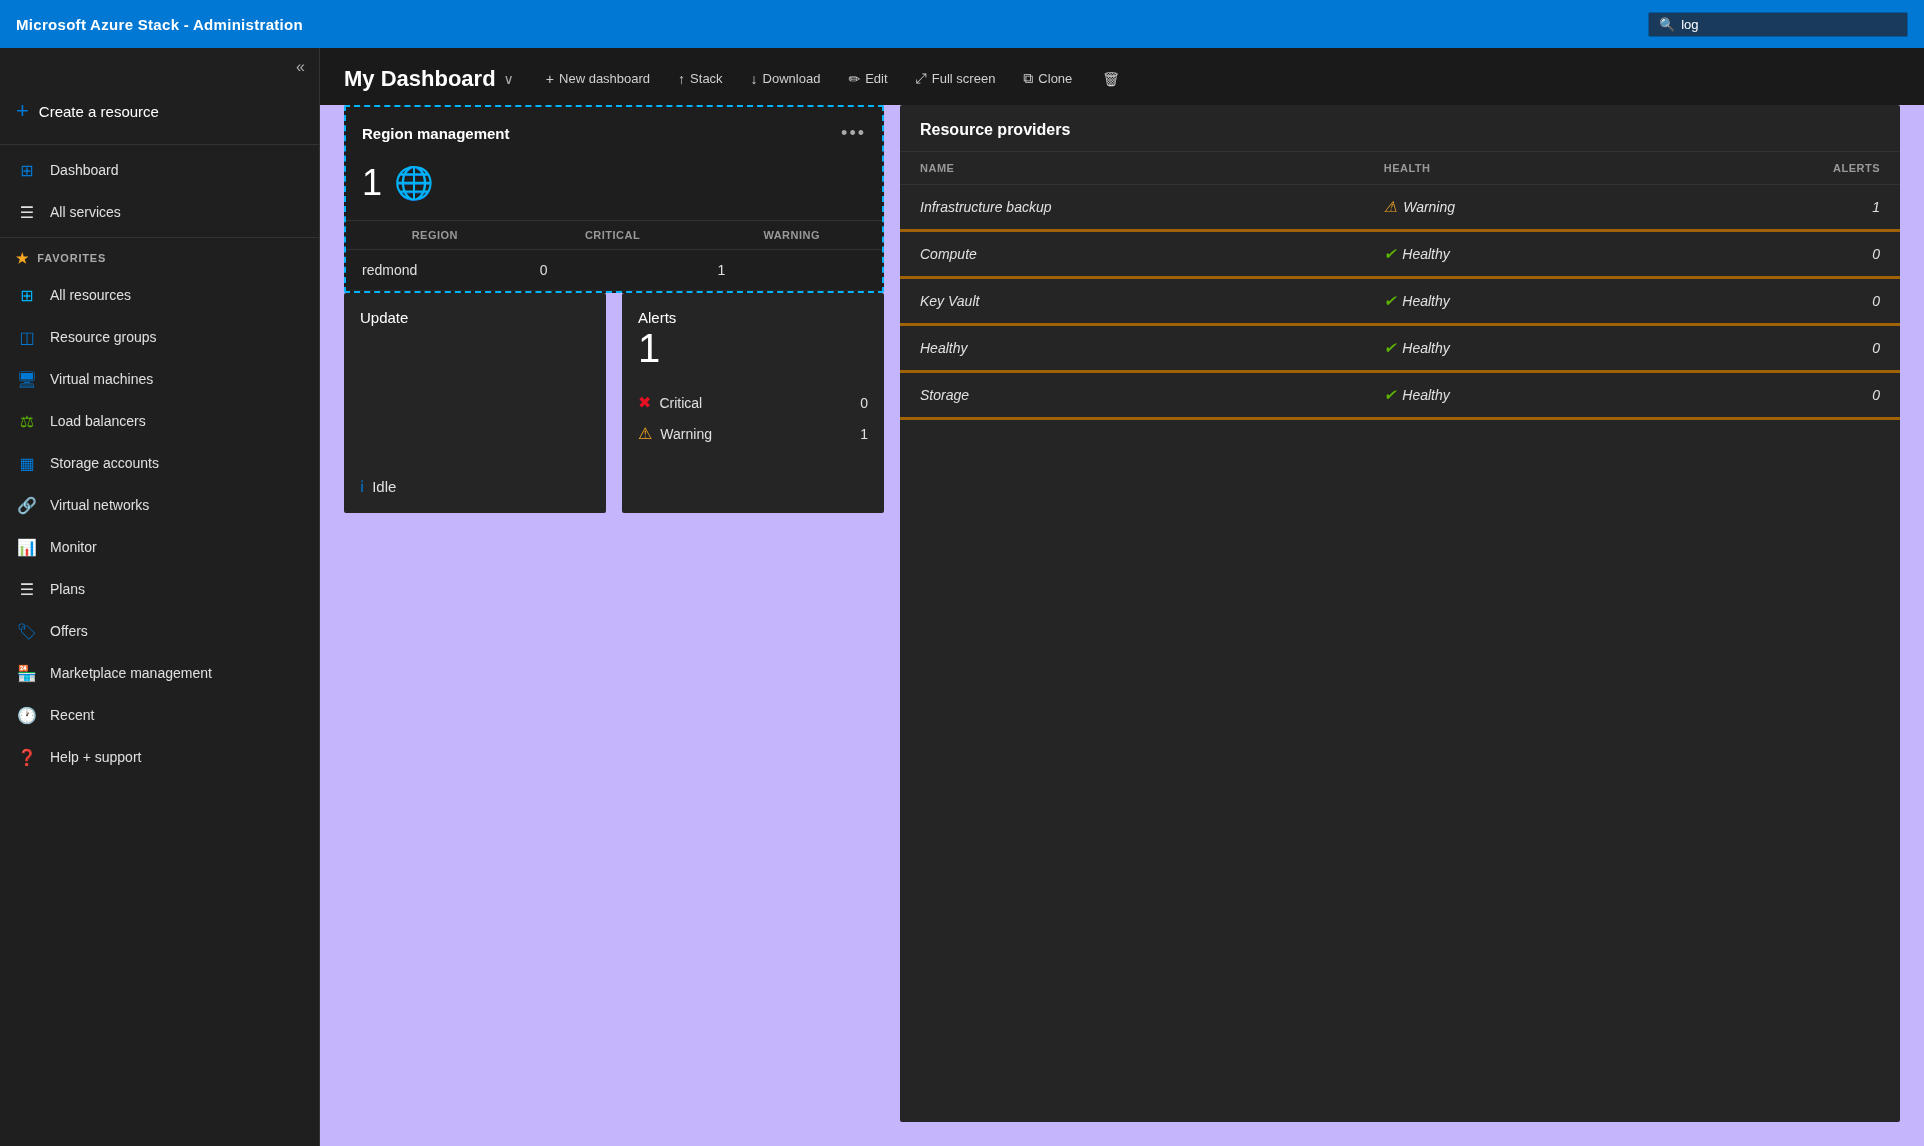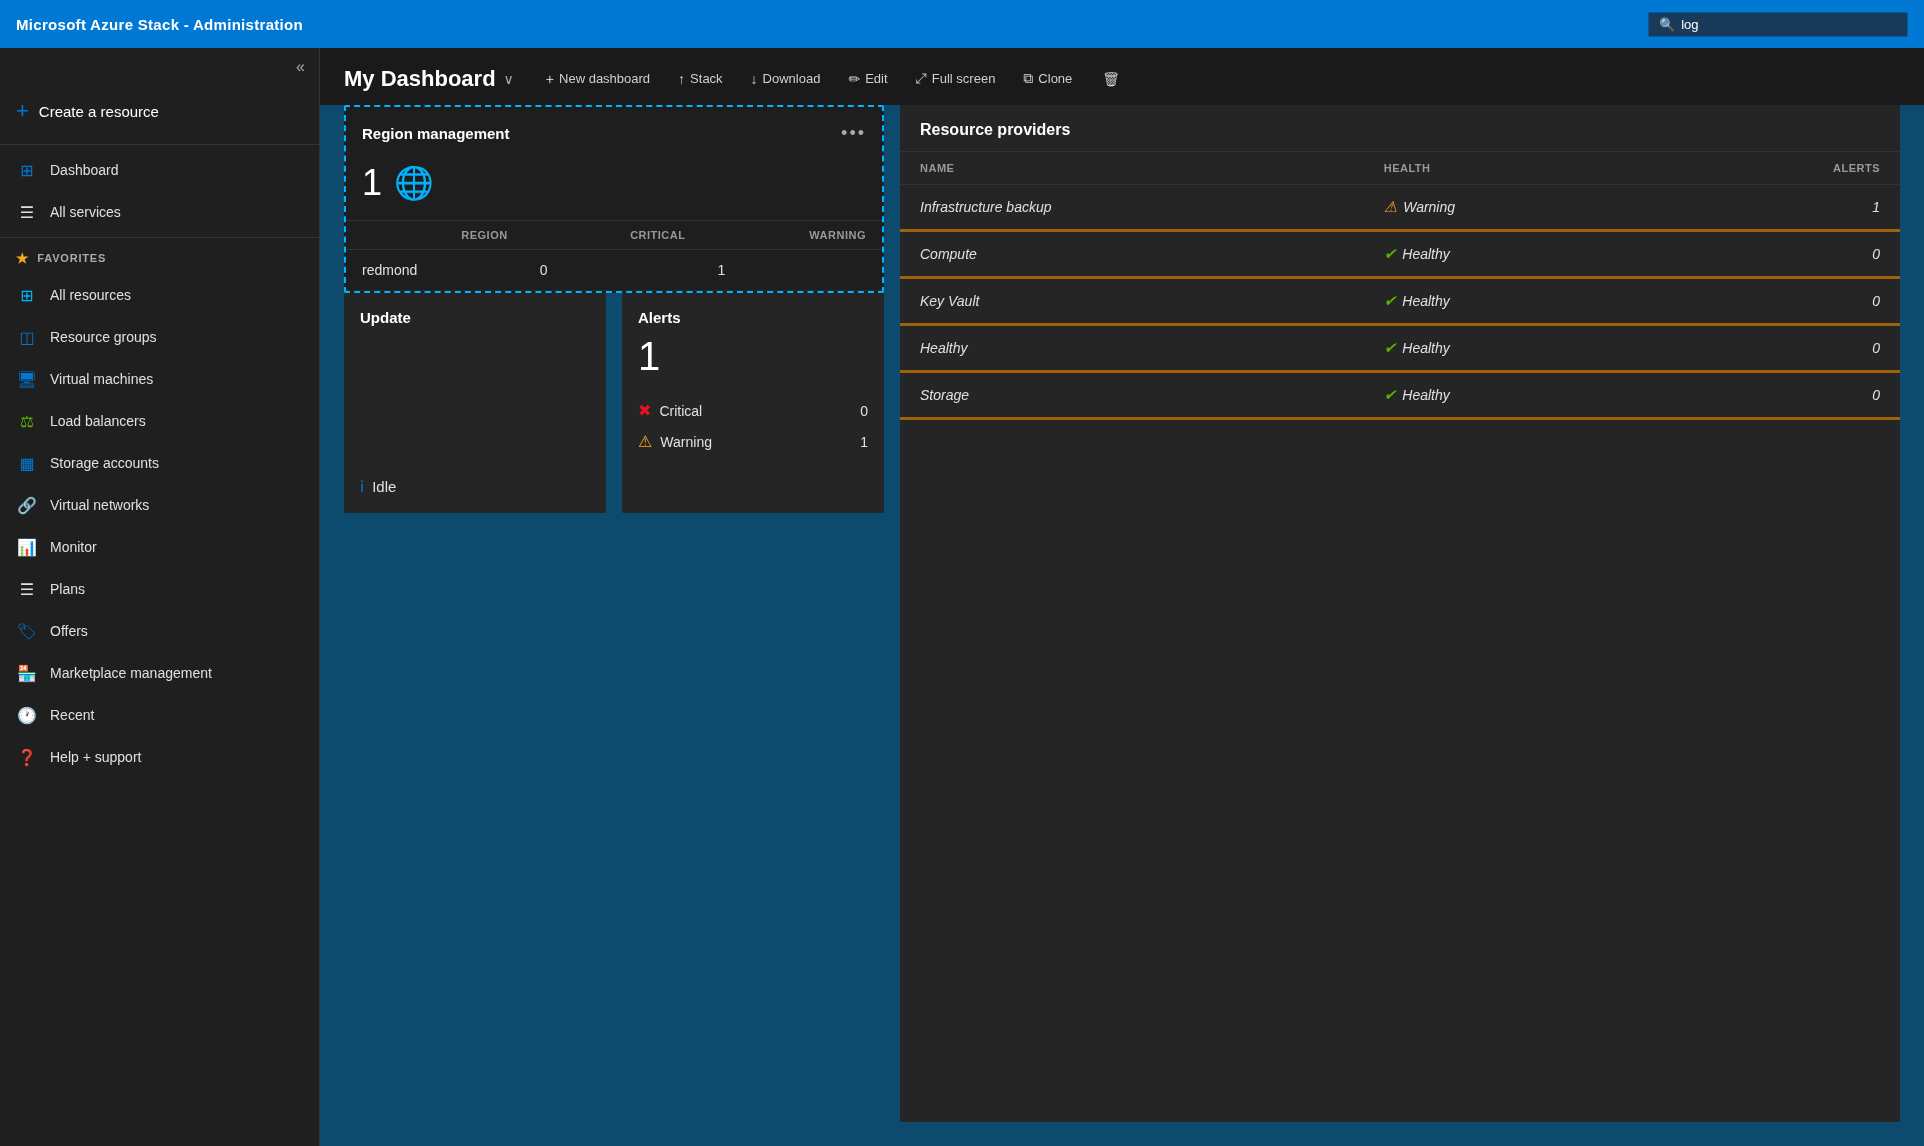--- a/index.html
+++ b/index.html
@@ -124,21 +124,21 @@
       color: #f5a623;
       margin-right: 8px;
       font-size: 14px;
     }
 
     
     .content {
       flex: 1;
       display: flex;
       flex-direction: column;
-      background: #0c4a6e;
+      background: #c4b5fd;
       overflow: hidden;
     }
 
     
     .dashboard-toolbar {
       display: flex;
       align-items: center;
       padding: 16px 24px 12px;
       background: #1a1a1a;
       flex-shrink: 0;
@@ -241,21 +241,21 @@
     }
     .globe-icon {
       font-size: 32px;
     }
     .region-table {
       width: 100%;
       border-collapse: collapse;
     }
     .region-table th {
       padding: 8px 16px;
-      text-align: right;
+      text-align: center;
       font-size: 11px;
       font-weight: 700;
       color: #999;
       text-transform: uppercase;
       letter-spacing: 0.5px;
       border-top: 1px solid #333;
       border-bottom: 1px solid #333;
     }
     .region-table td {
       padding: 12px 16px;
@@ -281,23 +281,23 @@
     }
     .alerts-panel {
       flex: 1;
       background: #252525;
       border-radius: 2px;
       padding: 16px;
       min-height: 220px;
     }
     .update-title, .alerts-title {
       font-size: 15px;
-      font-weight: 700;
-      color: #ffffff;
-      margin-bottom: 8px;
+      font-weight: 400;
+      color: #ffffff;
+      margin-bottom: 0;
     }
     .update-status {
       display: flex;
       align-items: center;
       gap: 8px;
       font-size: 15px;
       color: #e0e0e0;
     }
     .update-bottom {
       display: flex;

